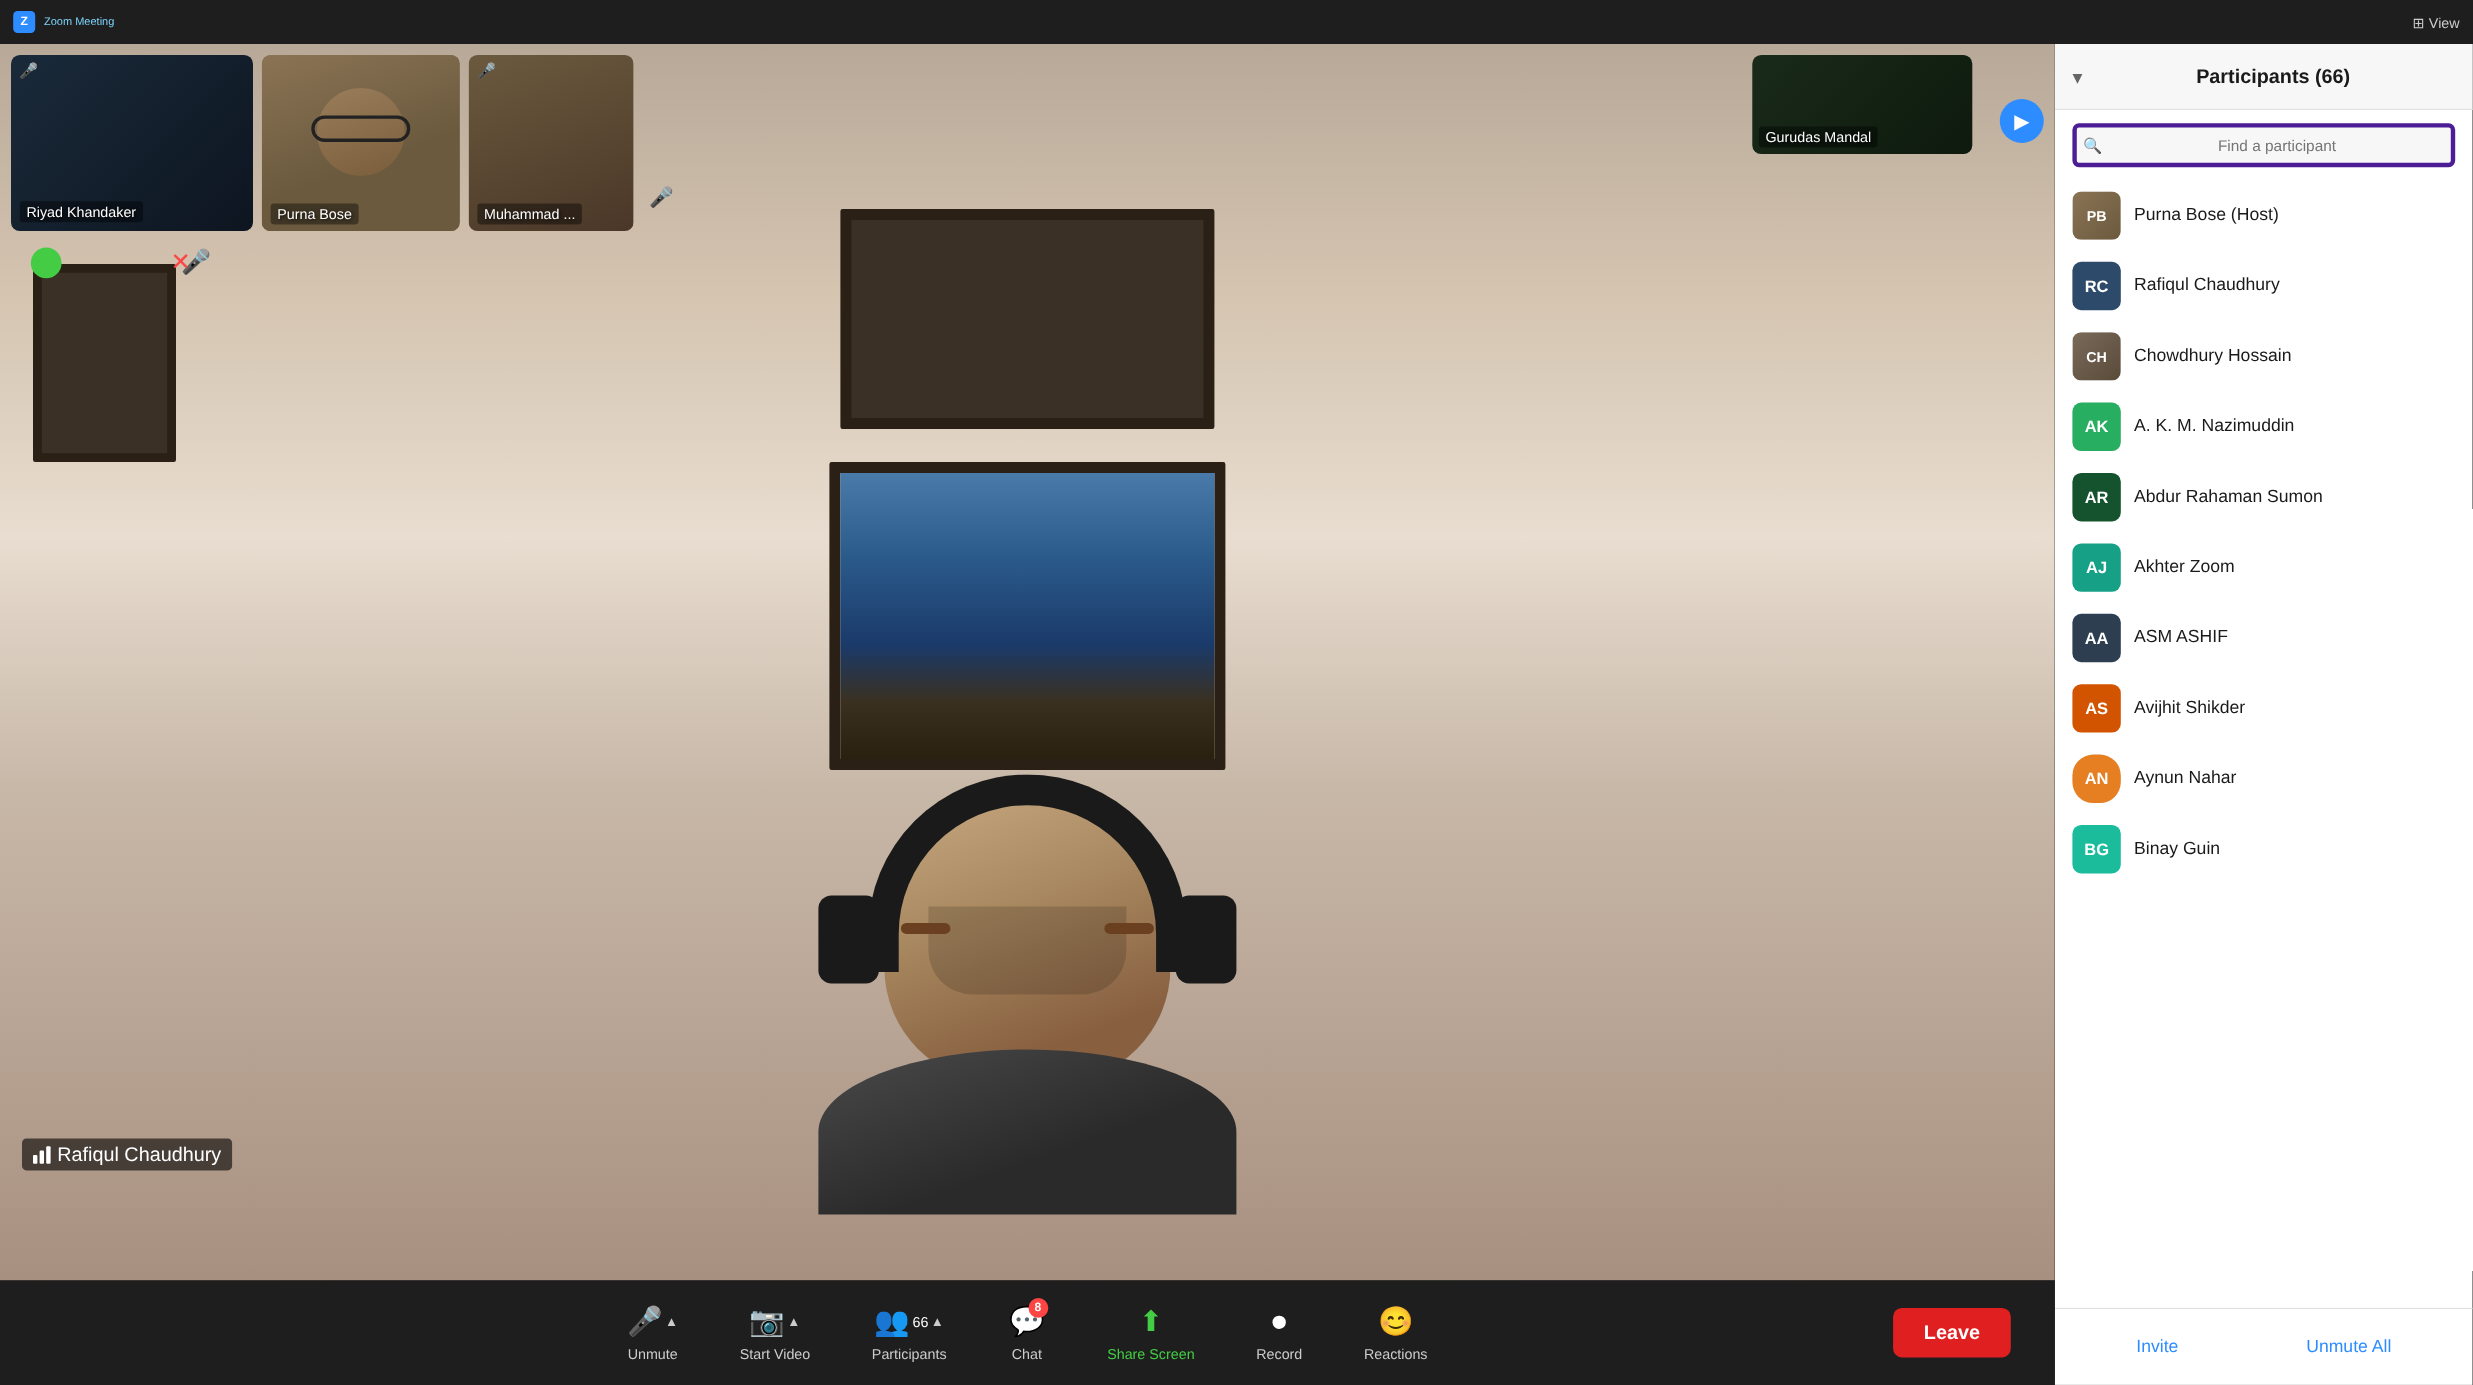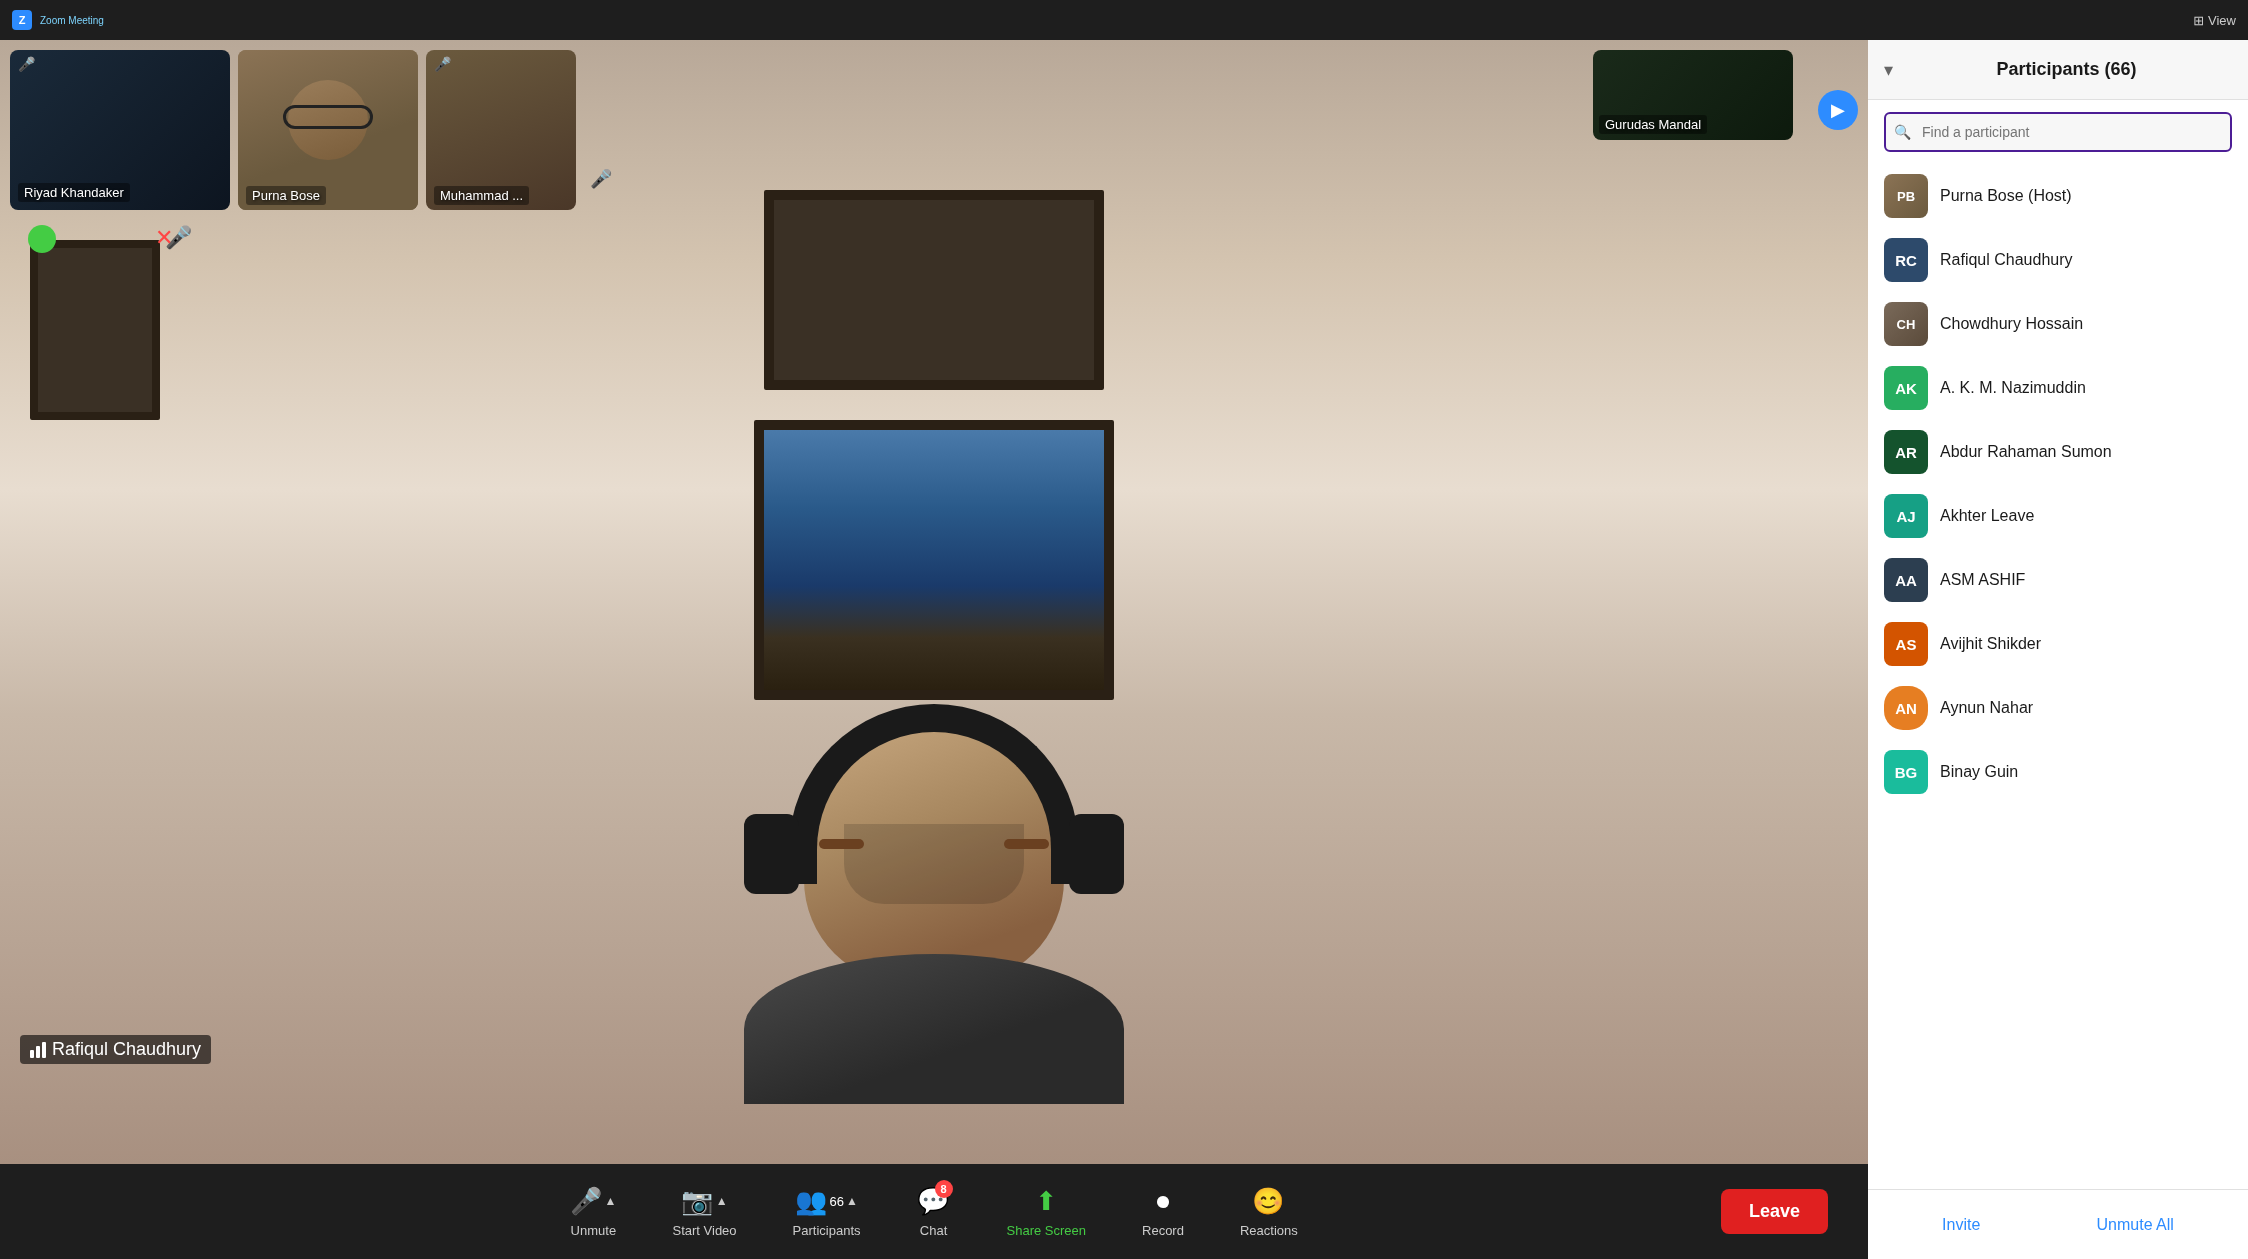--- a/index.html
+++ b/index.html
@@ -386,27 +386,28 @@
     }
 
     .search-box {
       margin: 12px 16px;
       position: relative;
     }
 
     .search-input {
       width: 100%;
       height: 40px;
-      border: 2px solid #4c1d95;
+      border: 4px solid #4c1d95;
       border-radius: 6px;
       padding: 0 12px 0 36px;
       font-size: 14px;
       color: #666;
       background: #f7f7f7;
       outline: none;
+      text-align: center;
     }
 
     .search-icon-pos {
       position: absolute;
       left: 10px;
       top: 50%;
       transform: translateY(-50%);
       color: #999;
       font-size: 14px;
     }
@@ -688,21 +689,21 @@
         <span class="participant-name">A. K. M. Nazimuddin</span>
       </div>
 
       <div class="participant-item">
         <div class="avatar" style="background:#14532d;">AR</div>
         <span class="participant-name">Abdur Rahaman Sumon</span>
       </div>
 
       <div class="participant-item">
         <div class="avatar" style="background:#16a085;">AJ</div>
-        <span class="participant-name">Akhter Leave</span>
+        <span class="participant-name">Akhter Zoom</span>
       </div>
 
       <div class="participant-item">
         <div class="avatar" style="background:#2c3e50;">AA</div>
         <span class="participant-name">ASM ASHIF</span>
       </div>
 
       <div class="participant-item">
         <div class="avatar" style="background:#d35400;">AS</div>
         <span class="participant-name">Avijhit Shikder</span>

